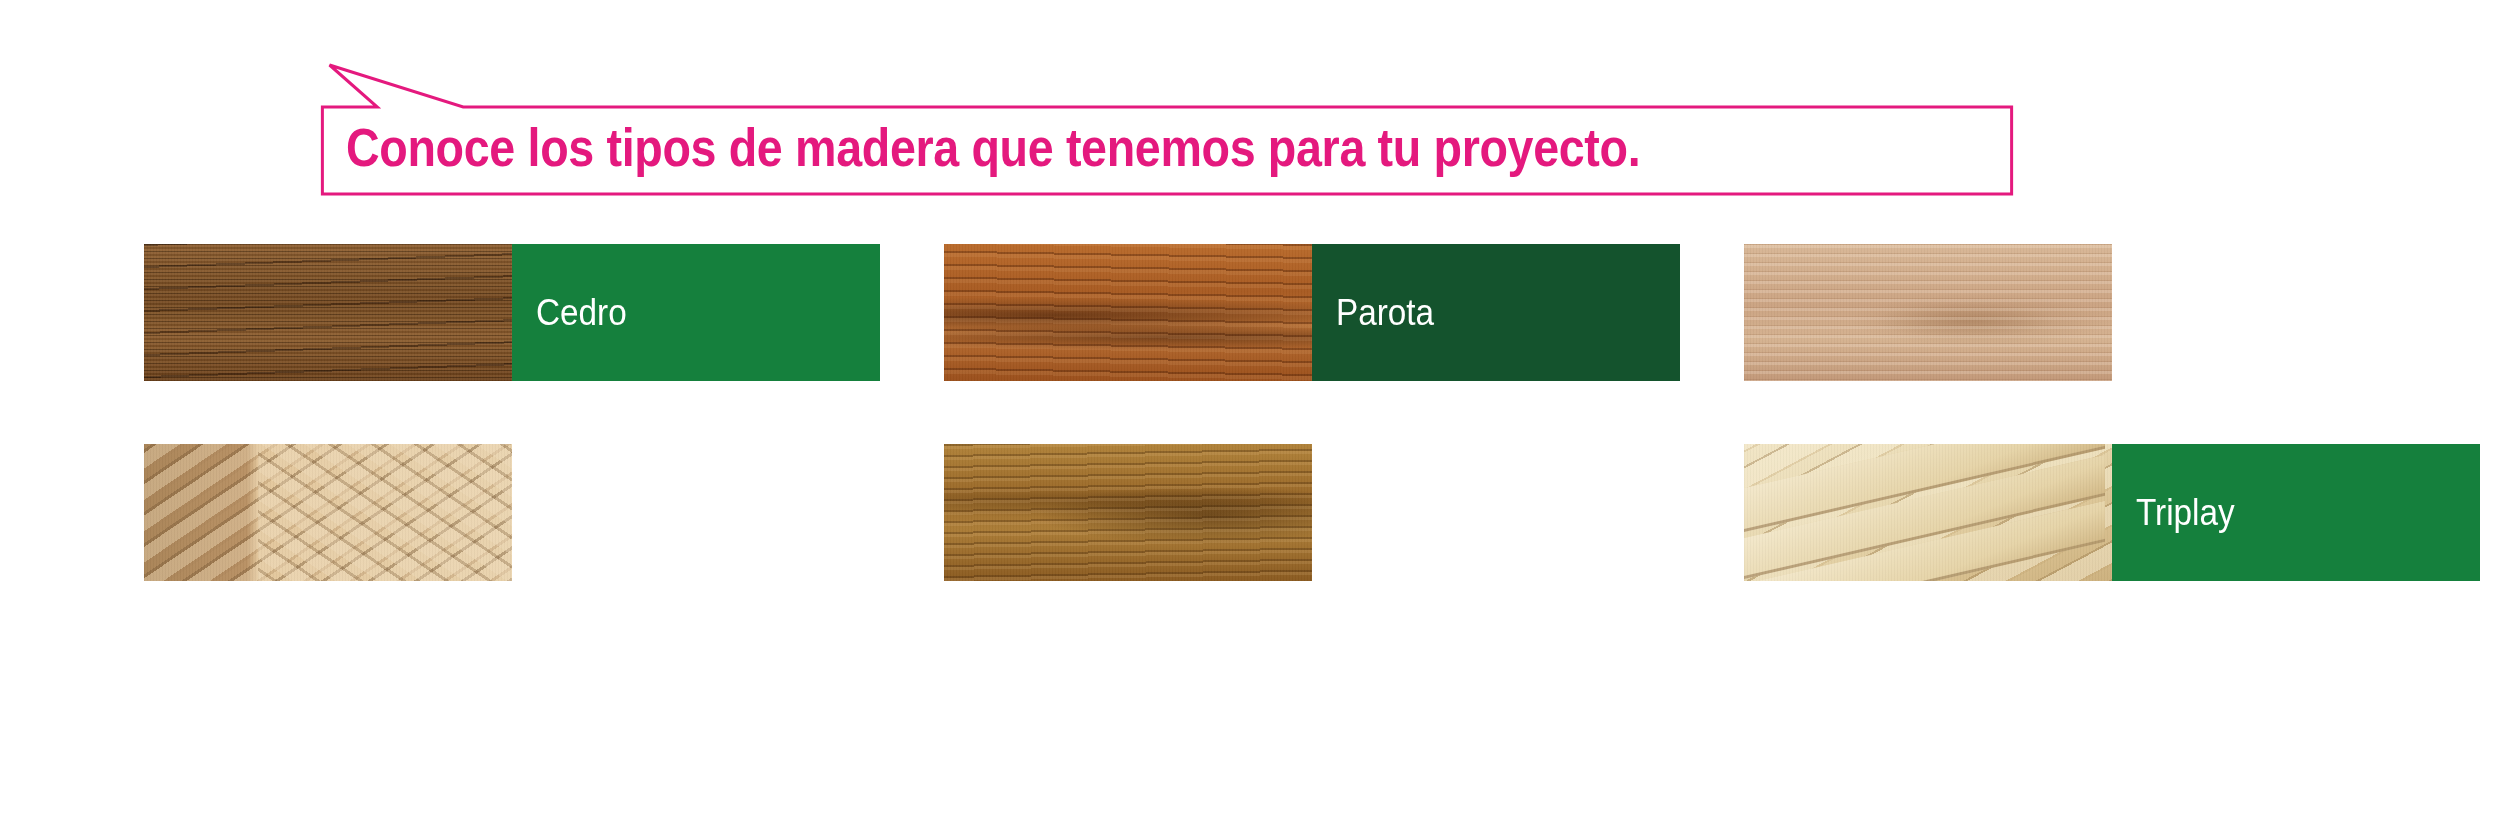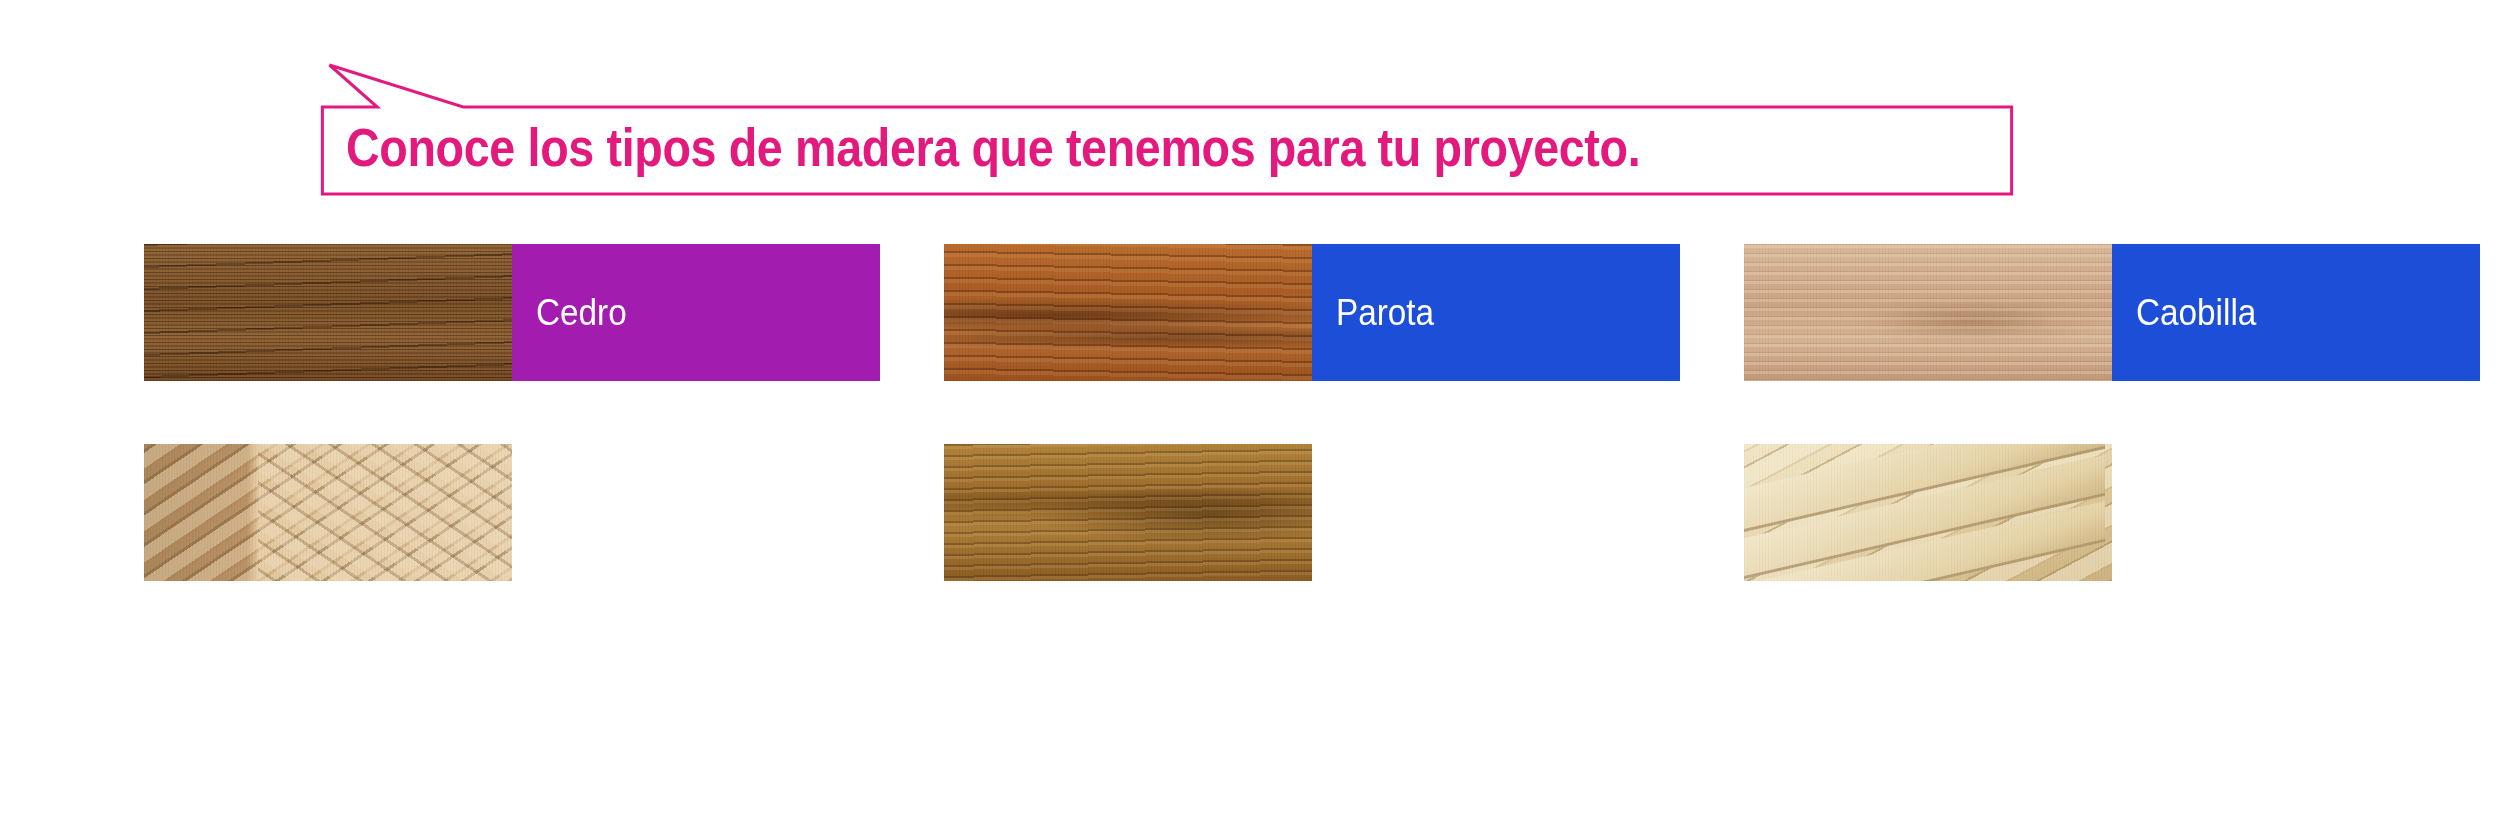--- a/index.html
+++ b/index.html
@@ -76,22 +76,22 @@
     overflow: hidden;
     background-color: #8a5a2b;
   }
   .label-block {
     flex: 1 1 auto;
     display: flex;
     align-items: center;
     padding-left: 24px;
     box-sizing: border-box;
   }
-  .label-block.pink  { background: #a21caf; }
-  .label-block.orange{ background: #1d4ed8; }
+  .label-block.pink  { background: #15803d; }
+  .label-block.orange{ background: #14532d; }
   .material-label {
     color: #ffffff;
     font-family: "Liberation Sans Narrow", "Liberation Sans", sans-serif;
     font-weight: normal;
     font-size: 37px;
     letter-spacing: 0px;
     white-space: nowrap;
     transform: scaleX(0.9);
     transform-origin: left center;
   }
@@ -285,23 +285,20 @@
       <span class="material-label">Parota</span>
     </div>
   </div>
 
 
 
   <div class="material-card">
     <div class="swatch tex-caobilla">
       <div class="noise-overlay"></div>
     </div>
-    <div class="label-block orange">
-      <span class="material-label">Caobilla</span>
-    </div>
   </div>
 
   <div class="material-card">
     <div class="swatch tex-mdf">
       <div class="grain2"></div>
       <div class="noise-overlay"></div>
     </div>
   </div>
 
   <div class="material-card">
@@ -311,15 +308,18 @@
   </div>
 
 
   <div class="material-card">
     <div class="swatch tex-triplay">
       <div class="sheet s1"></div>
       <div class="sheet s2"></div>
       <div class="sheet s3"></div>
       <div class="noise-overlay"></div>
     </div>
+    <div class="label-block pink">
+      <span class="material-label">Triplay</span>
+    </div>
   </div>
 
 </div>
 
 </body></html>

